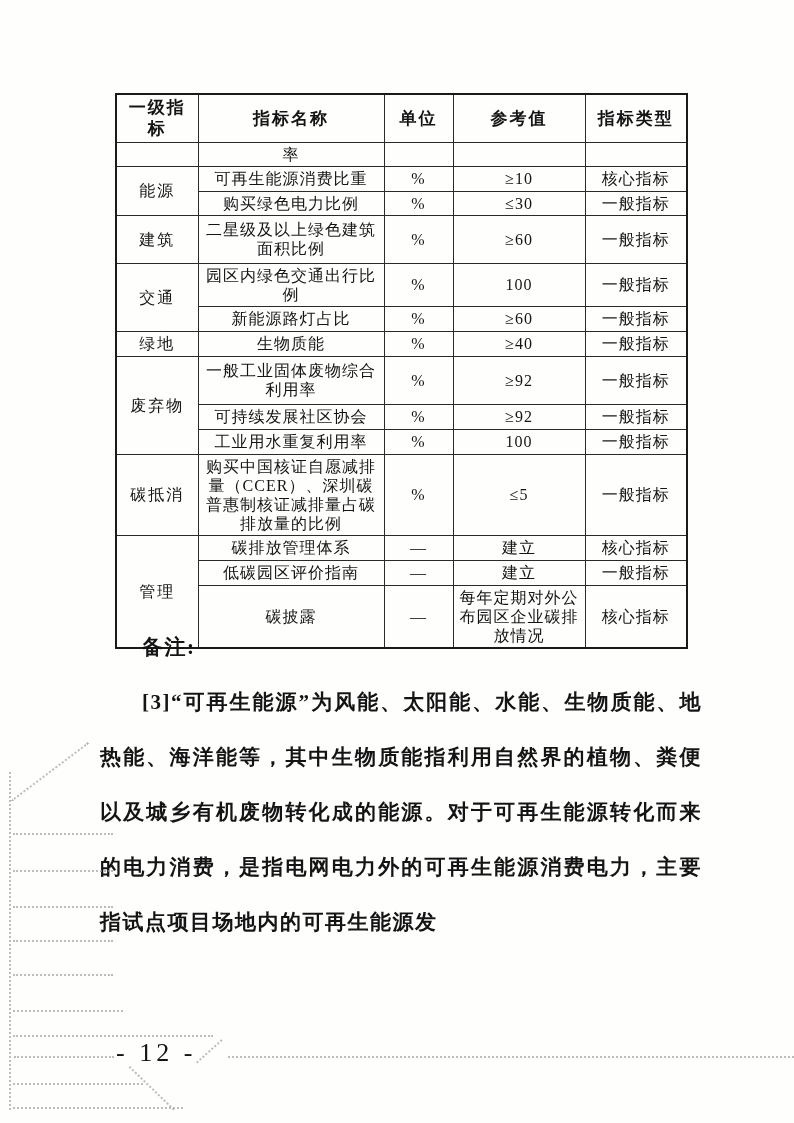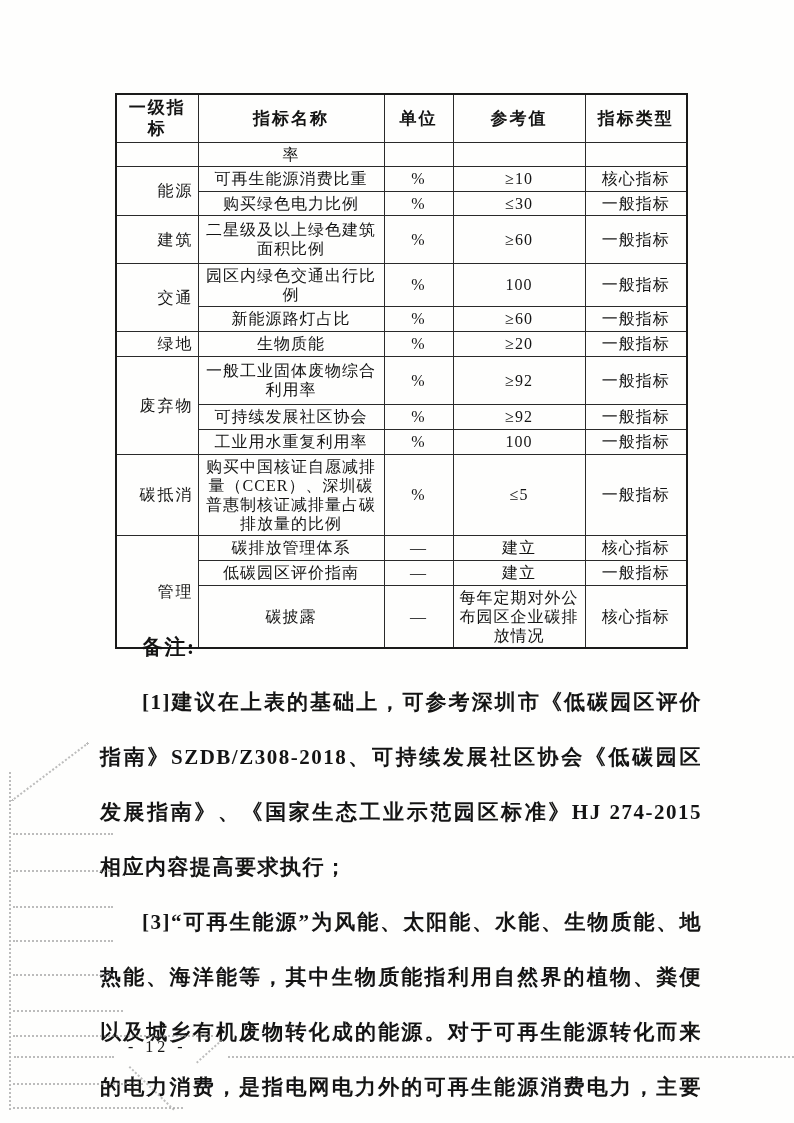--- a/index.html
+++ b/index.html
@@ -32,43 +32,43 @@
   .indicator-table th {
     font-size:17px; font-weight:bold;
     letter-spacing:2px; line-height:21px;
     padding:2px 6px;
   }
   .indicator-table td {
     font-size:16px; line-height:19px;
     padding:2px 4px;
     letter-spacing:1px;
   }
-  .indicator-table td.cat { letter-spacing:2px;text-align:right; }
+  .indicator-table td.cat { letter-spacing:2px; }
   tr.hh  { height:48px; }
   tr.h24 { height:24px; }
   tr.h25 { height:25px; }
   tr.h48 { height:48px; }
   tr.h73 { height:73px; }
   tr.h52 { height:52px; }
 
   
   .notes {
     position:absolute; left:100px; top:620px;
     width:602px;
     font-size:21px;
     line-height:55px;
     letter-spacing:1.5px;
     text-align:justify;
   }
   .notes p { text-indent:2em;font-weight:bold; }
 
   
   .page-number {
-    position:absolute; left:128px; top:1038px;
-    font-size:16px; letter-spacing:4px;
+    position:absolute; left:116px; top:1038px;
+    font-size:26px; letter-spacing:4px;
   }
 
   
   .artifact { position:absolute; opacity:.65; }
   .artifact.h { border-top:2px dotted #9a9a9a; height:0; }
   .artifact.v { border-left:2px dotted #9a9a9a; width:0; }
   .artifact.d { border-top:2px dotted #9a9a9a; height:0; transform-origin:left top; }
 </style>
 </head>
 <body>
@@ -130,21 +130,21 @@
       <tr class="h25">
         <td>新能源路灯占比</td>
         <td>%</td>
         <td>≥60</td>
         <td>一般指标</td>
       </tr>
       <tr class="h25">
         <td class="cat">绿地</td>
         <td>生物质能</td>
         <td>%</td>
-        <td>≥20</td>
+        <td>≥40</td>
         <td>一般指标</td>
       </tr>
       <tr class="h48">
         <td class="cat" rowspan="3">废弃物</td>
         <td>一般工业固体废物综合利用率</td>
         <td>%</td>
         <td>≥92</td>
         <td>一般指标</td>
       </tr>
       <tr class="h25">
@@ -183,21 +183,20 @@
         <td>碳披露</td>
         <td>—</td>
         <td>每年定期对外公布园区企业碳排放情况</td>
         <td>核心指标</td>
       </tr>
     </tbody>
   </table>
 
   <div class="notes">
     <p>备注:</p>
-    <p>[1]建议在上表的基础上，可参考深圳市《低碳园区评价指南》SZDB/Z308-2018、可持续发展社区协会《低碳园区发展指南》、《国家生态工业示范园区标准》HJ 274-2015 相应内容提高要求执行；</p>
     <p>[3]“可再生能源”为风能、太阳能、水能、生物质能、地热能、海洋能等，其中生物质能指利用自然界的植物、粪便以及城乡有机废物转化成的能源。对于可再生能源转化而来的电力消费，是指电网电力外的可再生能源消费电力，主要指试点项目场地内的可再生能源发</p>
   </div>
 
   <div class="page-number">- 12 -</div>
 
   <div>
     <div class="artifact v" style="left:9px; top:772px; height:338px;"></div>
     <div class="artifact d" style="left:11px; top:800px; width:96px; transform:rotate(-37deg);"></div>
     <div class="artifact h" style="left:13px; top:833px; width:100px;"></div>
     <div class="artifact h" style="left:13px; top:870px; width:100px;"></div>

